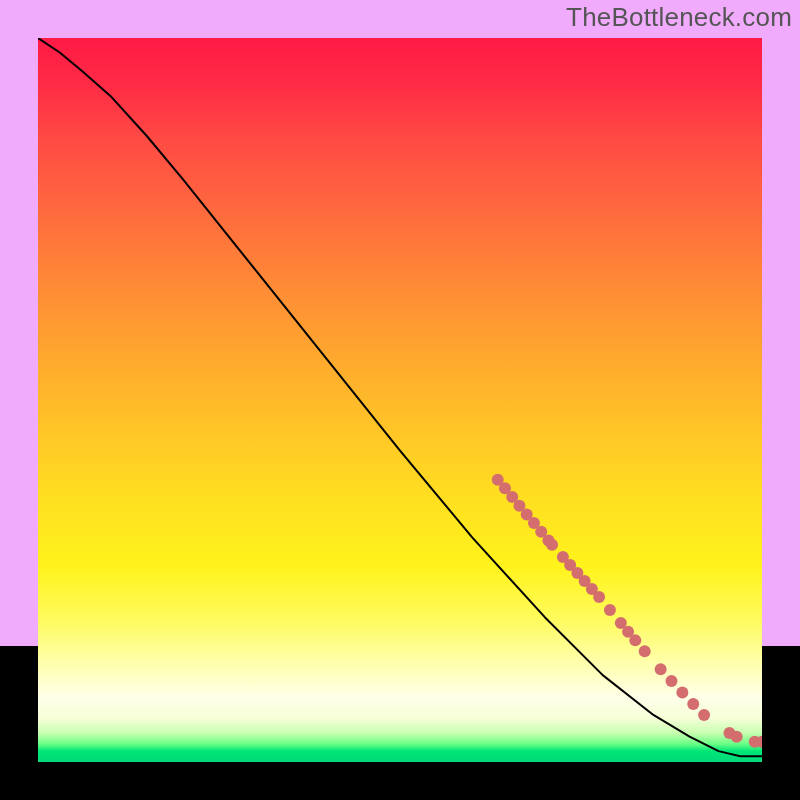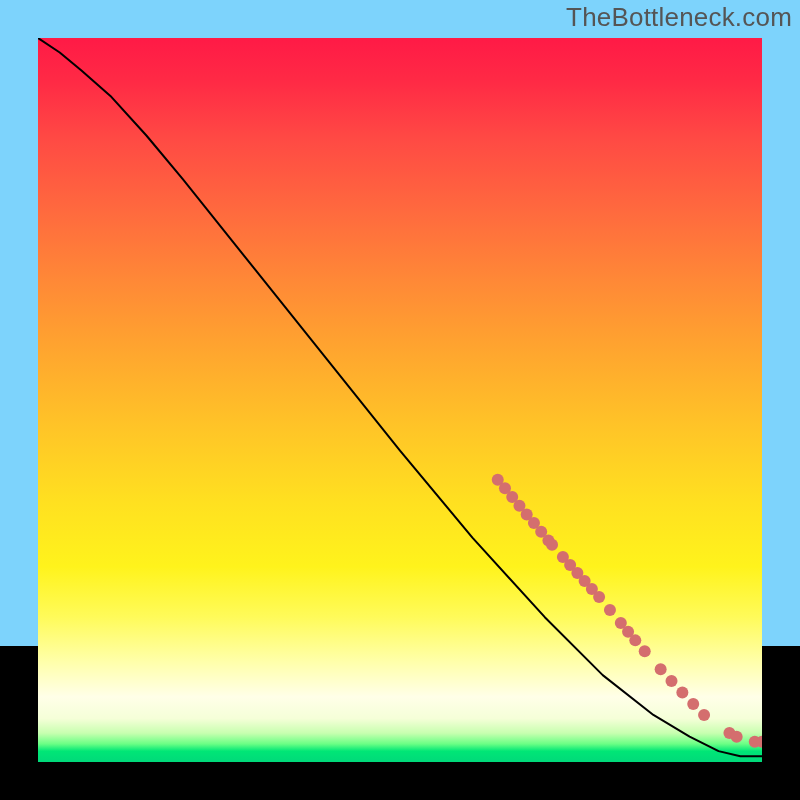--- a/index.html
+++ b/index.html
@@ -8,21 +8,21 @@
     width: 800px;
     height: 800px;
     background: #000;
     overflow: hidden;
     font-family: Arial, Helvetica, sans-serif;
   }
   .frame {
     position: relative;
     width: 800px;
     height: 646px;
-    background: #7dd3fc;
+    background: #f0abfc;
   }
   .watermark {
     position: absolute;
     top: 2px;
     right: 8px;
     color: #555;
     font-size: 26px;
     font-weight: 500;
     letter-spacing: 0.2px;
     z-index: 5;

